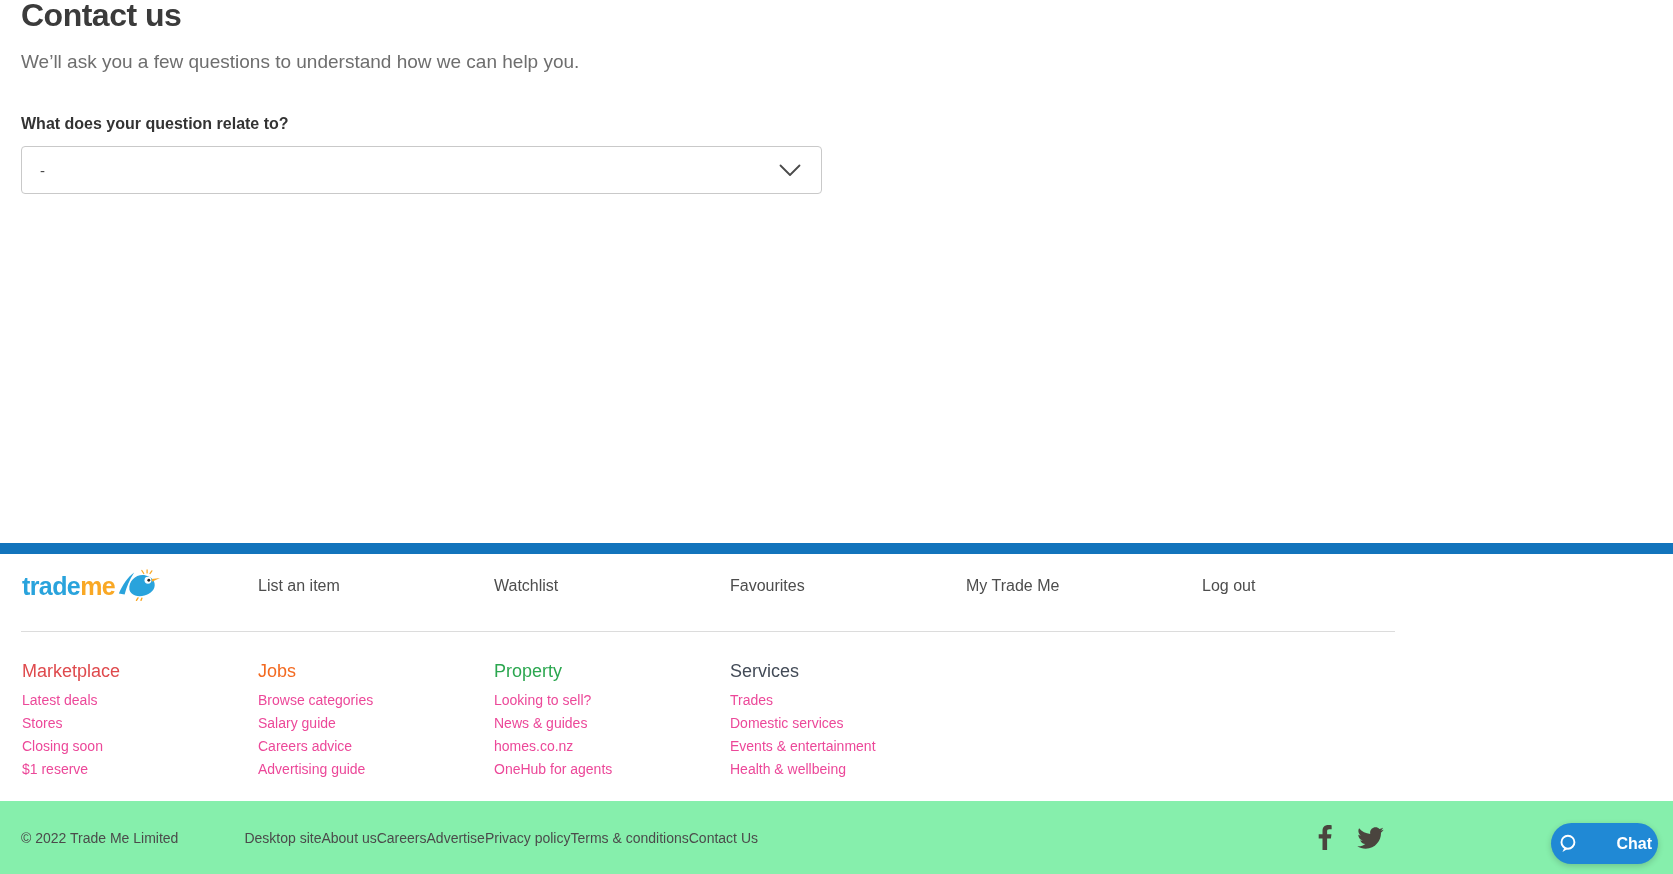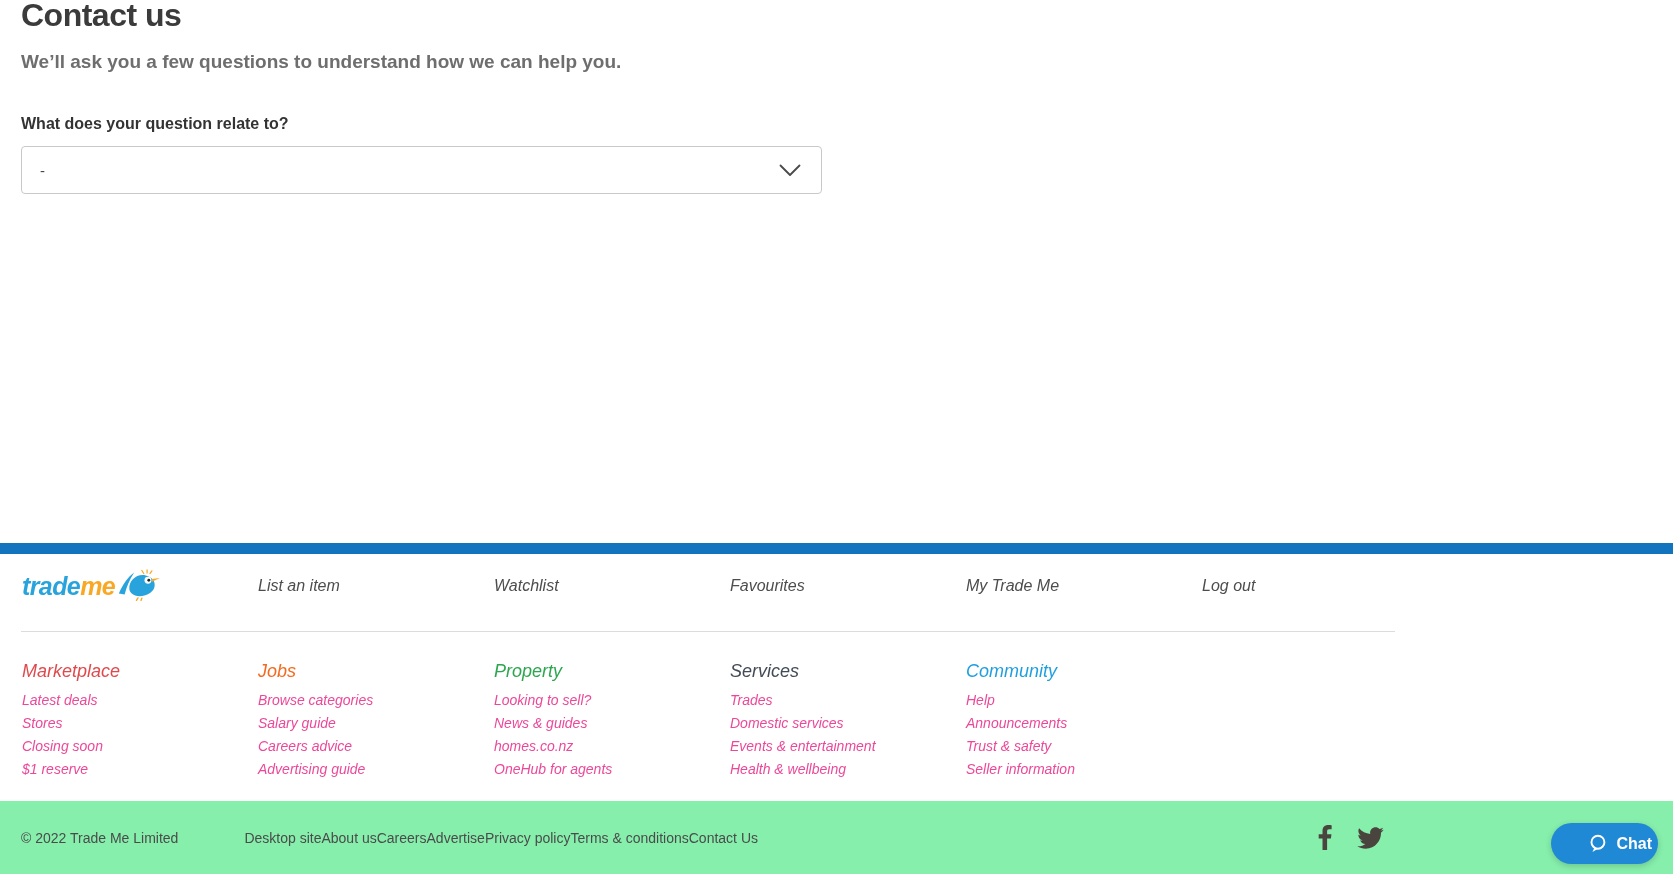--- a/index.html
+++ b/index.html
@@ -12,38 +12,38 @@
   a{text-decoration:none;cursor:pointer;}
 
   
   .main{position:absolute;top:0;left:0;width:100%;height:543px;}
   .page-title{
     position:absolute;top:-4px;left:21px;margin:0;
     font-size:32px;font-weight:700;letter-spacing:-.5px;color:#3b3b3b;line-height:38px;
   }
   .page-subtitle{
     position:absolute;top:50px;left:21px;margin:0;
-    font-size:19px;color:#6e6e6e;line-height:24px;font-weight:bold;
+    font-size:19px;color:#6e6e6e;line-height:24px;
   }
   .q-label{
     position:absolute;top:113px;left:21px;
     font-size:16px;font-weight:700;color:#333;line-height:22px;text-align:center;
   }
   .select{
     position:absolute;top:146px;left:21px;width:801px;height:48px;
     box-sizing:border-box;border:1px solid #c9c9c9;border-radius:4px;background:#fff;
     display:flex;align-items:center;justify-content:space-between;
     padding:0 20px 0 18px;cursor:pointer;
   }
   .select .value{font-size:15px;color:#4a4a4a;}
   .select svg{flex:0 0 auto;}
 
   
   .footer-accent{position:absolute;top:543px;left:0;width:100%;height:11px;background:#1274bc;}
-  .footer{position:absolute;top:554px;left:0;width:100%;height:285px;background:#fff;font-style:italic;}
+  .footer{position:absolute;top:554px;left:0;width:100%;height:285px;background:#fff;}
 
   .footer-top{
     position:absolute;top:14px;left:22px;
     display:grid;grid-template-columns:repeat(6,236px);align-items:center;height:36px;
   }
   .logo{display:flex;align-items:center;font-size:25px;font-weight:700;letter-spacing:-.6px;line-height:30px;}
   .logo svg{margin-left:1px;margin-top:-2px;}
   .nav-link{font-size:16px;color:#4d4d4d;}
 
   .divider{position:absolute;top:77px;left:21px;width:1374px;height:1px;background:#dcdcdc;}
@@ -62,21 +62,21 @@
   }
   .copyright{margin-left:21px;font-size:14px;color:#4b4b4b;}
   .blinks{display:flex;margin-left:66px;}
   .blink{font-size:14px;color:#4b4b4b;}
   .social{position:absolute;left:1318px;top:24px;display:flex;align-items:center;gap:25px;}
   .social a{display:flex;}
 
   .chat{
     position:absolute;left:1551px;top:823px;width:107px;height:41px;
     border:none;border-radius:21px;background:#2089d5;
-    display:flex;align-items:center;justify-content:flex-end;gap:8px;
+    display:flex;align-items:center;justify-content:space-between;gap:8px;
     color:#fff;font-family:"Liberation Sans",sans-serif;font-size:16px;font-weight:700;
     cursor:pointer;box-shadow:0 2px 6px rgba(0,0,0,.18);
   }
 </style>
 </head>
 <body>
 
 <div class="main">
   <h1 class="page-title">Contact us</h1>
   <p class="page-subtitle">We’ll ask you a few questions to understand how we can help you.</p>
@@ -141,27 +141,20 @@
       <a class="col-link">homes.co.nz</a>
       <a class="col-link">OneHub for agents</a>
     </div>
     <div class="col">
       <a class="col-h" style="color: rgb(67, 75, 87);">Services</a>
       <a class="col-link">Trades</a>
       <a class="col-link">Domestic services</a>
       <a class="col-link">Events &amp; entertainment</a>
       <a class="col-link">Health &amp; wellbeing</a>
     </div>
-    <div class="col">
-      <a class="col-h" style="color: rgb(31, 159, 224);">Community</a>
-      <a class="col-link">Help</a>
-      <a class="col-link">Announcements</a>
-      <a class="col-link">Trust &amp; safety</a>
-      <a class="col-link">Seller information</a>
-    </div>
   </div>
 </div>
 
 <div class="bottombar">
   <span class="copyright">© 2022 Trade Me Limited</span>
   <div class="blinks">
     <a class="blink">Desktop site</a>
     <a class="blink">About us</a>
     <a class="blink">Careers</a>
     <a class="blink">Advertise</a>

